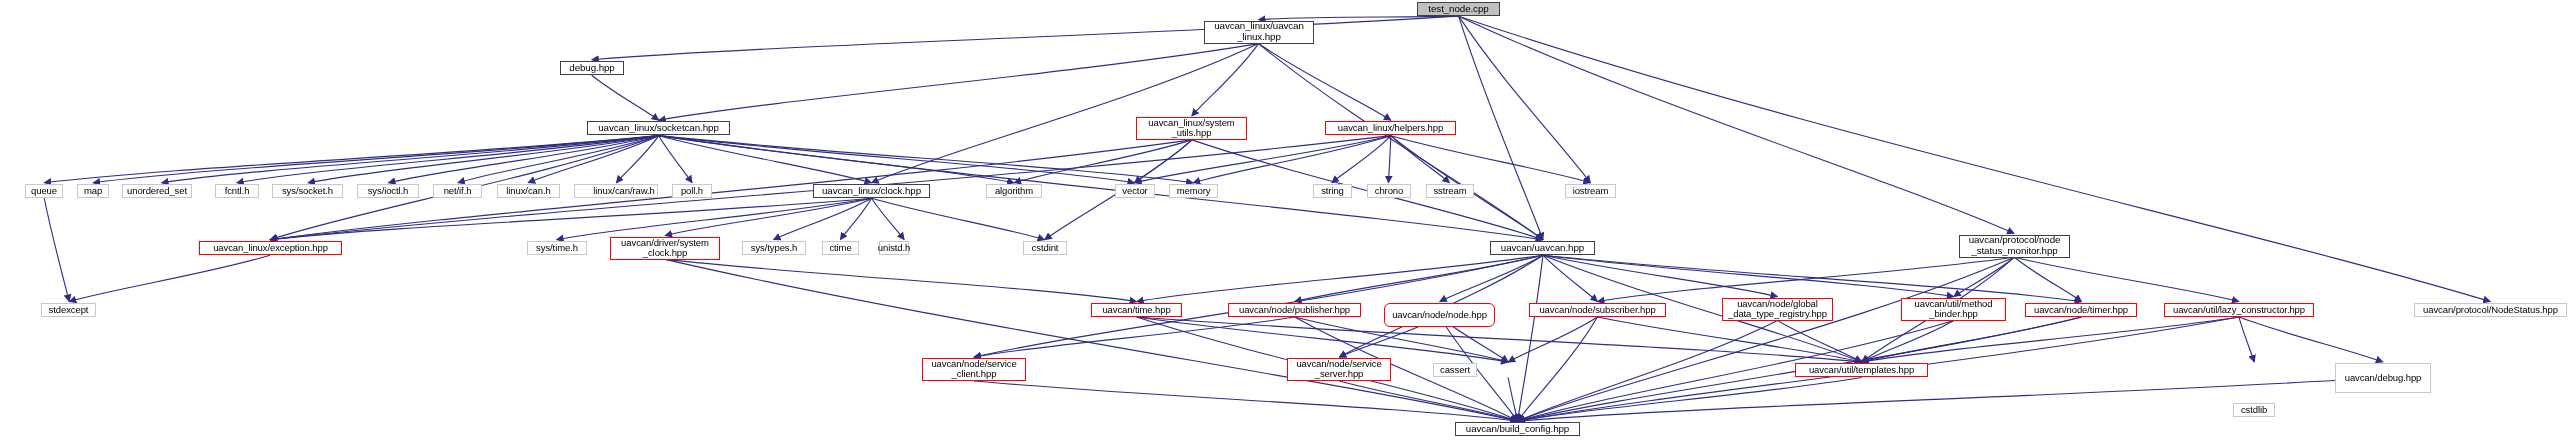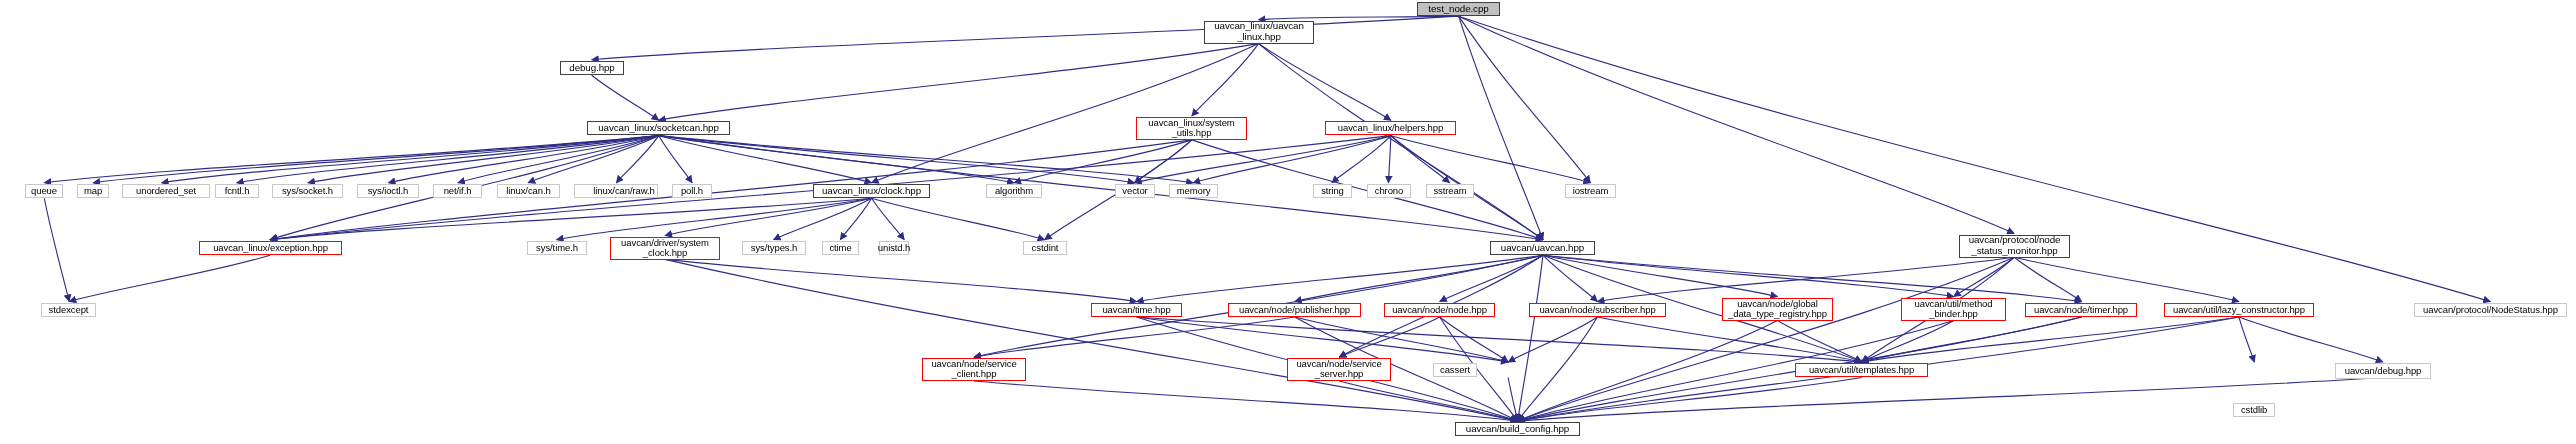--- a/index.html
+++ b/index.html
@@ -173,21 +173,21 @@
       <div class="node root" style="left: 1417px; top: 2.1px; width: 83px; height: 14px;">test_node.cpp</div>
       <div class="node hdr" style="left: 560px; top: 61px; width: 64px; height: 14px;">debug.hpp</div>
       <div class="node hdr two" style="left: 1204px; top: 21px; width: 110px; height: 22.5px;">uavcan_linux/uavcan
 _linux.hpp</div>
       <div class="node red two" style="left: 1136px; top: 117px; width: 111px; height: 22.5px;">uavcan_linux/system
 _utils.hpp</div>
       <div class="node red" style="left: 1325px; top: 121px; width: 131px; height: 14px;">uavcan_linux/helpers.hpp</div>
       <div class="node hdr" style="left: 587px; top: 121px; width: 143px; height: 14px;">uavcan_linux/socketcan.hpp</div>
       <div class="node sys" style="left: 25px; top: 184px; width: 38px; height: 14px;">queue</div>
       <div class="node sys" style="left: 77px; top: 184px; width: 32px; height: 14px;">map</div>
-      <div class="node sys" style="left: 122px; top: 184px; width: 88px; height: 14px;">unordered_set</div>
+      <div class="node sys" style="left: 122px; top: 184px; width: 70px; height: 14px;">unordered_set</div>
       <div class="node sys" style="left: 215px; top: 184px; width: 44px; height: 14px;">fcntl.h</div>
       <div class="node sys" style="left: 272px; top: 184px; width: 71px; height: 14px;">sys/socket.h</div>
       <div class="node sys" style="left: 357px; top: 184px; width: 62px; height: 14px;">sys/ioctl.h</div>
       <div class="node sys" style="left: 433px; top: 184px; width: 49px; height: 14px;">net/if.h</div>
       <div class="node sys" style="left: 497px; top: 184px; width: 63px; height: 14px;">linux/can.h</div>
       <div class="node sys" style="left: 574px; top: 184px; width: 84px; height: 14px; padding-left: 16px;">linux/can/raw.h</div>
       <div class="node sys" style="left: 672px; top: 184px; width: 40px; height: 14px;">poll.h</div>
       <div class="node hdr" style="left: 813px; top: 184px; width: 117px; height: 14px;">uavcan_linux/clock.hpp</div>
       <div class="node sys" style="left: 986px; top: 184px; width: 56px; height: 14px;">algorithm</div>
       <div class="node sys" style="left: 1115px; top: 184px; width: 40px; height: 14px;">vector</div>
@@ -203,33 +203,33 @@
       <div class="node sys" style="left: 742px; top: 241px; width: 64px; height: 14px;">sys/types.h</div>
       <div class="node sys" style="left: 822px; top: 241px; width: 37px; height: 14px;">ctime</div>
       <div class="node sys" style="left: 879px; top: 241px; width: 30px; height: 14px;">unistd.h</div>
       <div class="node sys" style="left: 1023px; top: 241px; width: 44px; height: 14px;">cstdint</div>
       <div class="node hdr" style="left: 1490px; top: 241px; width: 105px; height: 14px;">uavcan/uavcan.hpp</div>
       <div class="node hdr two" style="left: 1959px; top: 235px; width: 111px; height: 22.5px;">uavcan/protocol/node
 _status_monitor.hpp</div>
       <div class="node sys" style="left: 41px; top: 303px; width: 55px; height: 14px;">stdexcept</div>
       <div class="node red" style="left: 1091px; top: 303px; width: 91px; height: 14px;">uavcan/time.hpp</div>
       <div class="node red" style="left: 1228px; top: 303px; width: 133px; height: 14px;">uavcan/node/publisher.hpp</div>
-      <div class="node red" style="left: 1384px; top: 303px; width: 111px; height: 14px;">uavcan/node/node.hpp</div>
+      <div class="node red" style="left: 1384px; top: 303px; width: 111px; height: 24px; border-radius: 6px;">uavcan/node/node.hpp</div>
       <div class="node red" style="left: 1529px; top: 303px; width: 137px; height: 14px;">uavcan/node/subscriber.hpp</div>
       <div class="node red two" style="left: 1722px; top: 298px; width: 111px; height: 22.5px;">uavcan/node/global
 _data_type_registry.hpp</div>
       <div class="node red two" style="left: 1901px; top: 298px; width: 105px; height: 22.5px;">uavcan/util/method
 _binder.hpp</div>
       <div class="node red" style="left: 2025px; top: 303px; width: 112px; height: 14px;">uavcan/node/timer.hpp</div>
       <div class="node red" style="left: 2164px; top: 303px; width: 150px; height: 14px;">uavcan/util/lazy_constructor.hpp</div>
       <div class="node sys" style="left: 2414px; top: 303px; width: 153px; height: 14px;">uavcan/protocol/NodeStatus.hpp</div>
       <div class="node red two" style="left: 922px; top: 358px; width: 104px; height: 22.5px;">uavcan/node/service
 _client.hpp</div>
       <div class="node red two" style="left: 1287px; top: 358px; width: 104px; height: 22.5px;">uavcan/node/service
 _server.hpp</div>
       <div class="node sys" style="left: 1433px; top: 363px; width: 44px; height: 14px;">cassert</div>
       <div class="node red" style="left: 1795px; top: 363px; width: 133px; height: 14px;">uavcan/util/templates.hpp</div>
       <div class="node sys" style="left: 2233px; top: 363px; width: 42px; height: 14px; margin-top: 40px;">cstdlib</div>
-      <div class="node sys" style="left: 2335px; top: 363px; width: 96px; height: 16px;">uavcan/debug.hpp</div>
+      <div class="node sys" style="left: 2335px; top: 363px; width: 96px; height: 30px;">uavcan/debug.hpp</div>
       <div class="node hdr" style="left: 1455px; top: 422px; width: 125px; height: 14px;">uavcan/build_config.hpp</div>
     </div>
 </div>
 
 
 </body></html>

